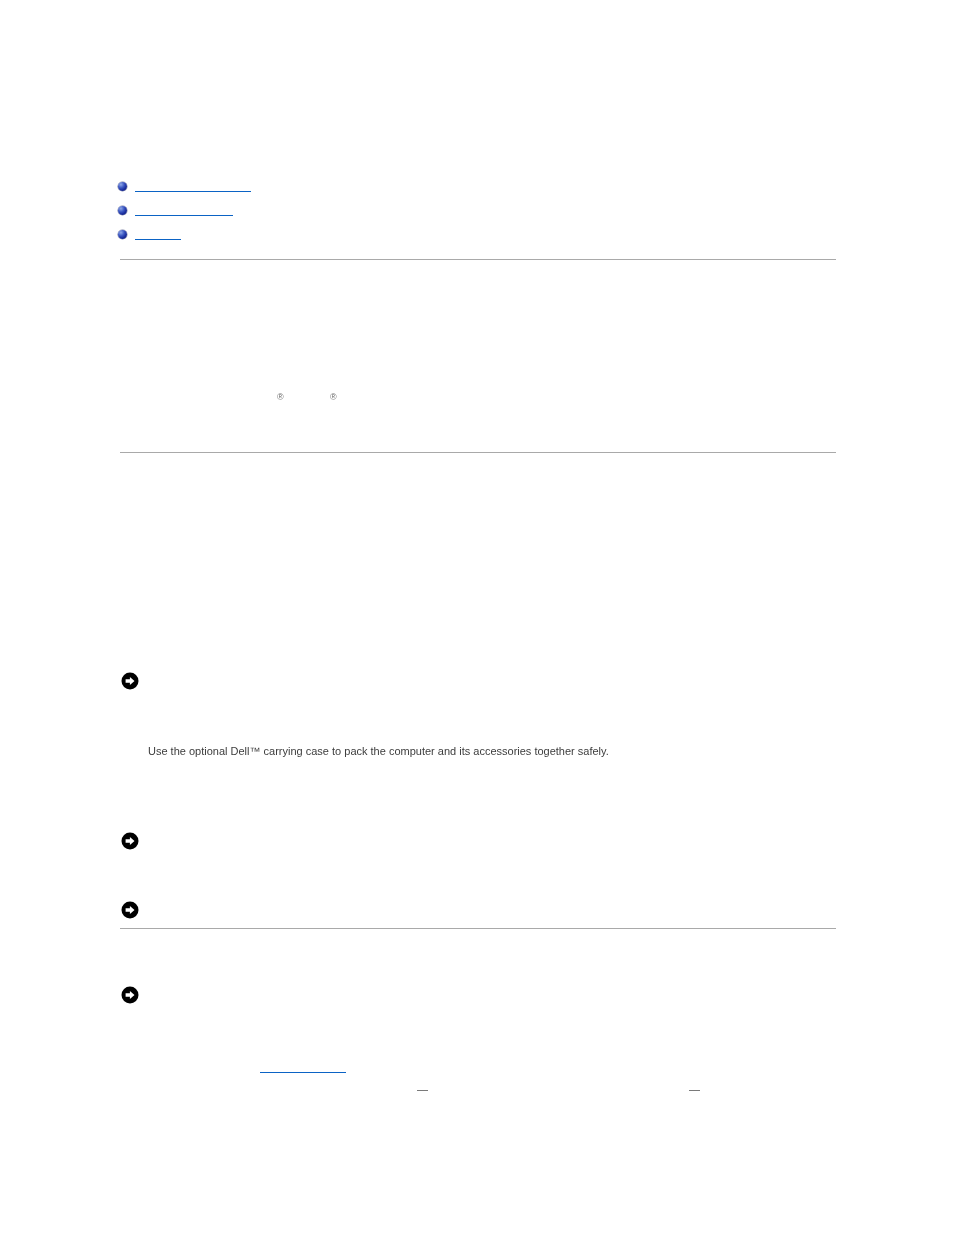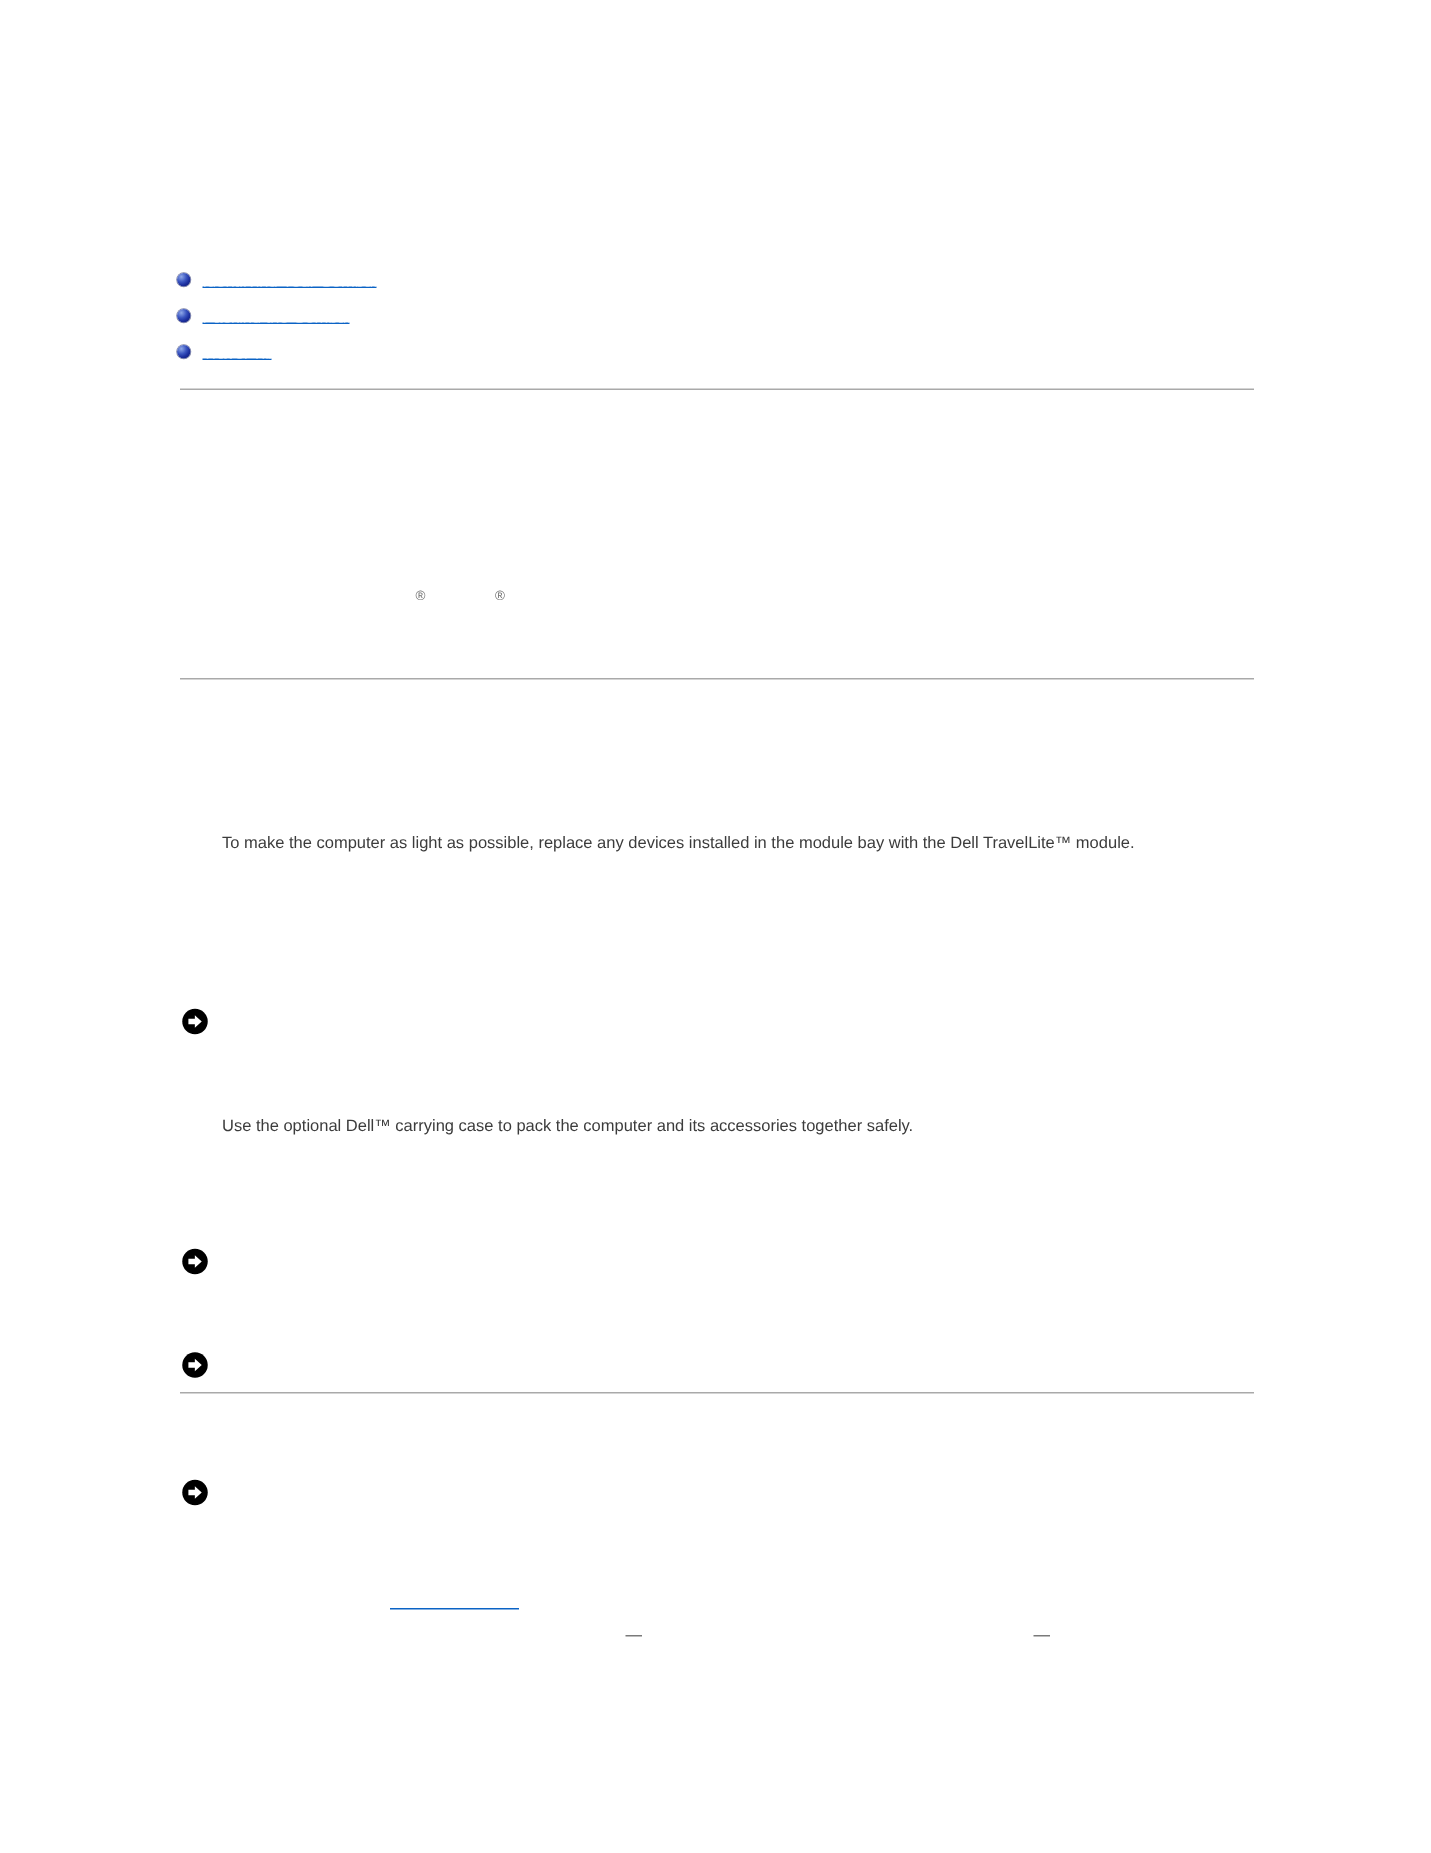--- a/index.html
+++ b/index.html
@@ -247,21 +247,20 @@
     <span class="reg-mark reg-mark-1">®</span>
     <span class="reg-mark reg-mark-2">®</span>
   </div>
 
   <hr class="hrule hrule-2">
 
   <div class="section-heading" style="top:474px;">Packing the Computer</div>
 
   <div class="inv-para" style="top:508px;">Remove any external devices attached to the computer and store them in a safe place. Remove any cables attached to installed PC Cards, and remove any extended PC Cards.</div>
 
-  <div class="body-text body-text-1">To make the computer as light as possible, replace any devices installed in the module bay with the Dell TravelLite™ module.</div>
 
   <div class="inv-para" style="top:596px;">Fully charge the main battery and any spare batteries that you plan to carry with you.</div>
 
   <div class="inv-para" style="top:620px;">Shut down the computer.</div>
 
   <div class="inv-para" style="top:640px;">Disconnect the AC adapter.</div>
 
   <span class="notice-icon notice-1">
     <svg width="18" height="18" viewBox="0 0 18 18" xmlns="http://www.w3.org/2000/svg">
       <circle cx="9" cy="9" r="8.5" fill="#000000"></circle>

